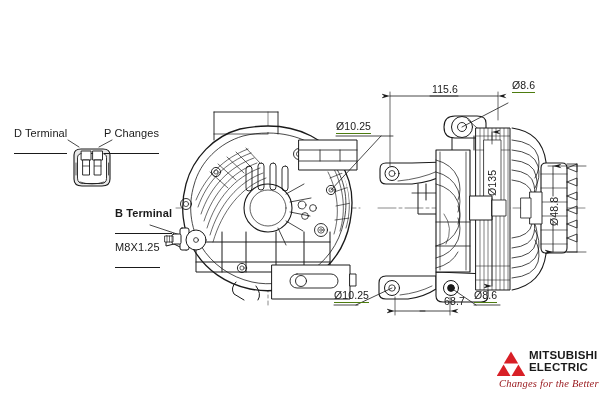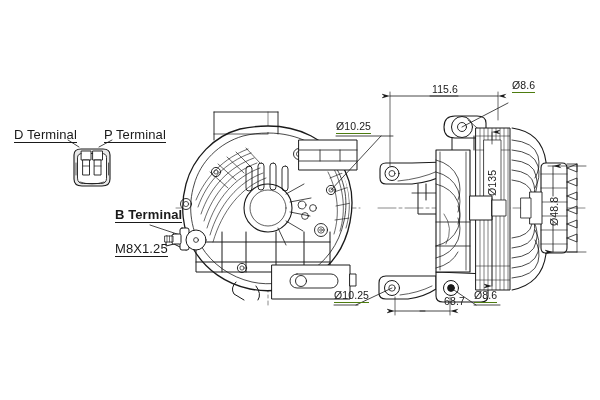--- a/index.html
+++ b/index.html
@@ -25,24 +25,24 @@
     left: 0;
   }
   .lbl {
     position: absolute;
     font-family: "Liberation Sans", sans-serif;
     color: #1a1a1a;
     white-space: nowrap;
     line-height: 1;
   }
   .lbl-term {
-    font-size: 13px;
+    font-size: 11px;
     letter-spacing: 0.1px;
     border-bottom: 1px solid #1a1a1a;
-    padding-bottom: 1px;
+    padding-bottom: 14px;
   }
   .lbl-dim {
     font-size: 10.5px;
     letter-spacing: 0.1px;
   }
   .lbl-dim-u {
     font-size: 10.5px;
     letter-spacing: 0.1px;
     border-bottom: 1px solid #4d7c0f;
     padding-bottom: 1px;
@@ -475,21 +475,21 @@
       <g stroke-width="0.7">
         <line x1="492" y1="132" x2="492" y2="144" marker-start="url(#arrU)"></line>
         <line x1="492" y1="198" x2="492" y2="286" marker-end="url(#arrD)"></line>
       </g>
 
     </g>
   </svg>
 
   <div class="lbl lbl-term" style="left:14px; top:128px;">D Terminal</div>
 
-  <div class="lbl lbl-term" style="left:104px; top:128px;">P Terminal</div>
+  <div class="lbl lbl-term" style="left:104px; top:128px;">P Changes</div>
 
   <div class="lbl lbl-term" style="left:115px; top:208px;font-weight:bold;">B Terminal</div>
 
   <div class="lbl lbl-term" style="left:115px; top:222px;margin-top:20px;">M8X1.25</div>
 
   <div class="lbl lbl-dim" style="left:432px; top:84px;">115.6</div>
 
   <div class="lbl lbl-dim-u" style="left:512px; top:80px;">Ø8.6</div>
 
   <div class="lbl lbl-dim-u" style="left:336px; top:121px;">Ø10.25</div>
@@ -497,14 +497,28 @@
   <div class="lbl lbl-dim-u" style="left:334px; top:290px;">Ø10.25</div>
 
   <div class="lbl lbl-dim-u" style="left:474px; top:290px;">Ø8.6</div>
 
   <div class="lbl lbl-dim" style="left:424px; top:296px;margin-left:20px;">68.7</div>
 
   <div class="lbl lbl-dim rot90" style="left:487px; top:196px;">Ø135</div>
 
   <div class="lbl lbl-dim rot90" style="left:549px; top:226px;">Ø48.8</div>
 
+  <div id="logo">
+    <svg class="mark" viewBox="0 0 60 54">
+      <g fill="#d81f26">
+        <path d="M30,1 L45.5,27 L14.5,27 Z"></path>
+        <path d="M14,29 L29.5,55 L-1.5,55 Z"></path>
+        <path d="M46,29 L61.5,55 L30.5,55 Z"></path>
+      </g>
+    </svg>
+    <div class="wordmark">
+      <div>MITSUBISHI</div>
+      <div>ELECTRIC</div>
+    </div>
+    <div class="tagline">Changes for the Better</div>
+  </div>
 
 </div>
 
 </body></html>

